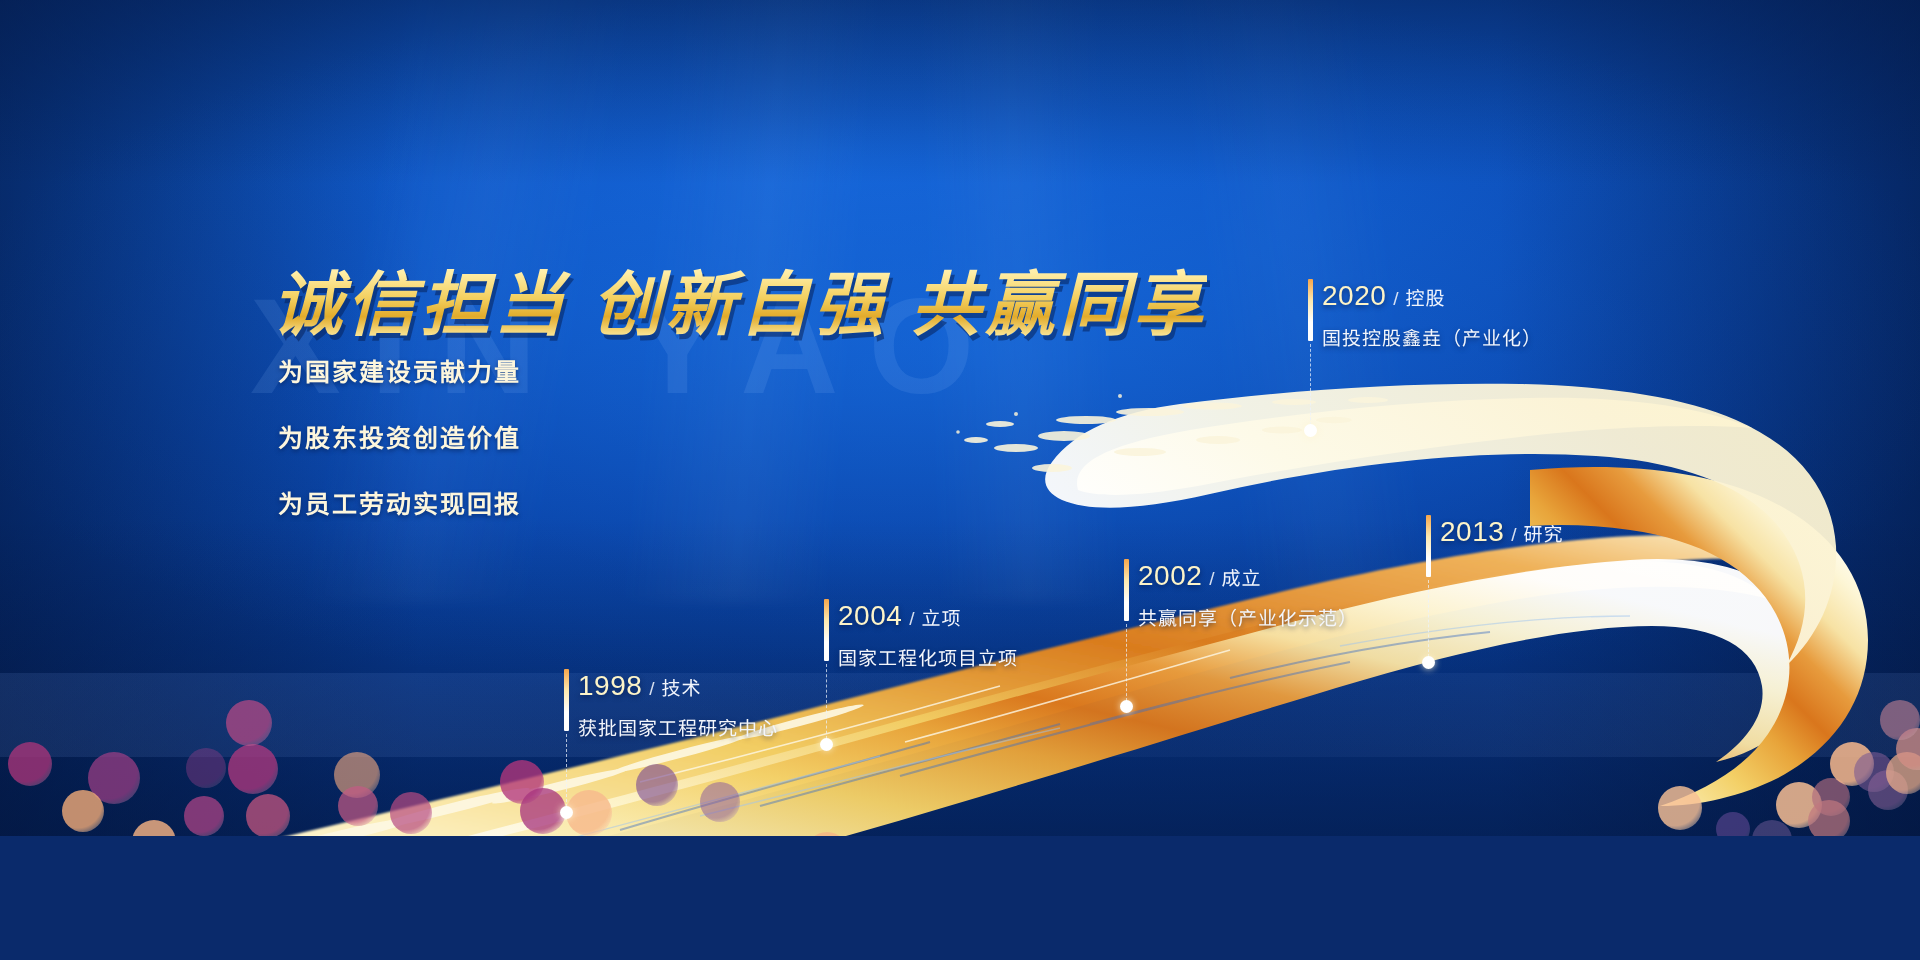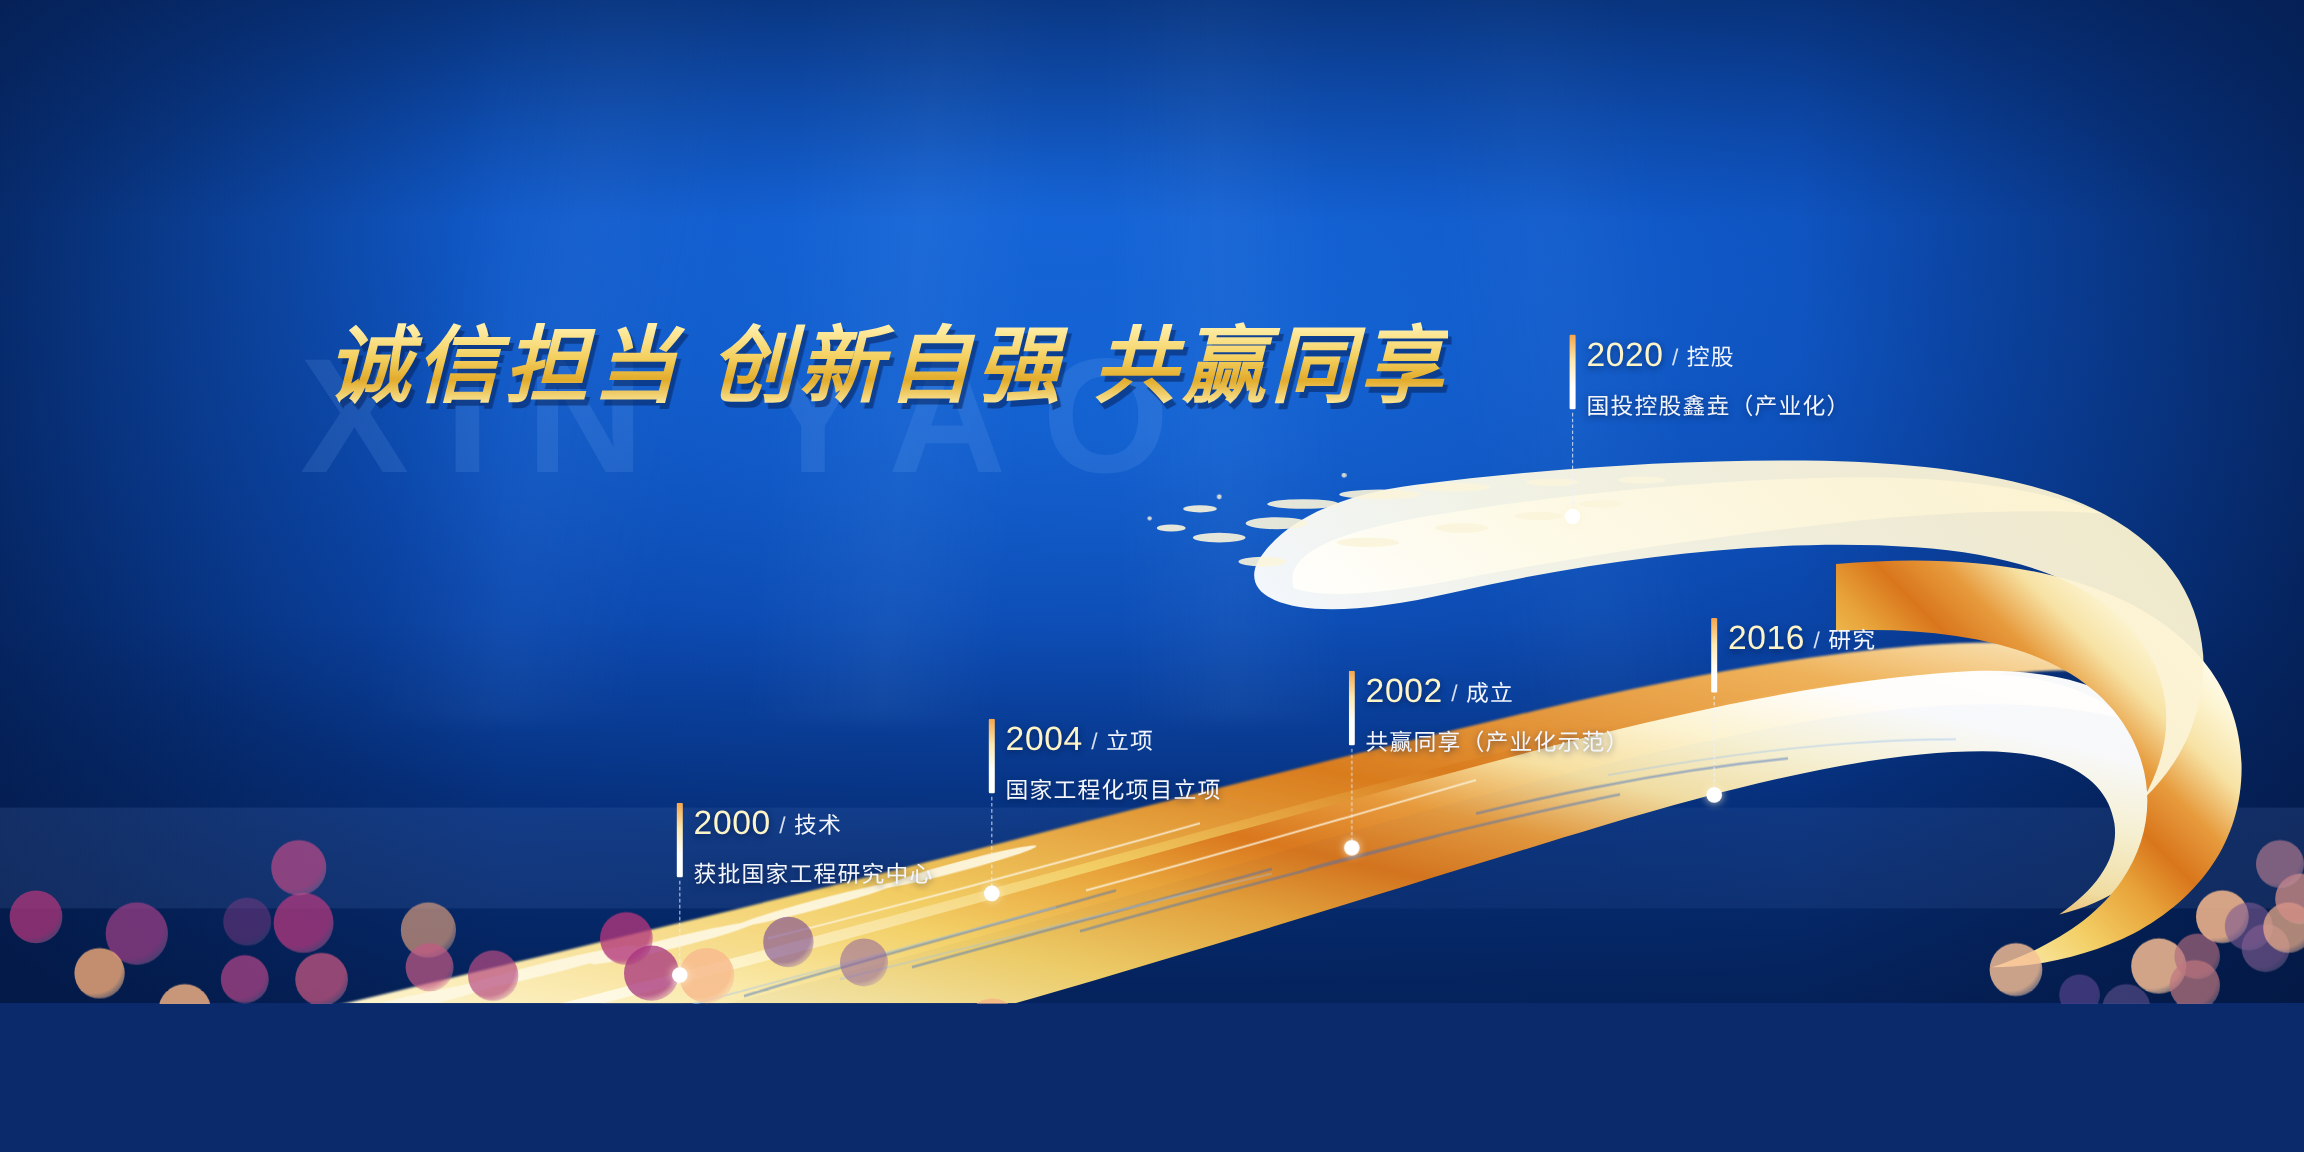--- a/index.html
+++ b/index.html
@@ -321,26 +321,31 @@
       <div class="bokeh" style="left: 1830px; top: 742px; width: 44px; height: 44px; background: radial-gradient(circle at 38% 34%, rgb(246, 183, 140) 0%, rgb(246, 183, 140) 62%, rgba(255, 255, 255, 0.25) 88%, rgba(255, 255, 255, 0.05) 100%); opacity: 0.86;"></div>
       <div class="bokeh" style="left: 1854px; top: 752px; width: 40px; height: 40px; background: radial-gradient(circle at 38% 34%, rgb(124, 90, 146) 0%, rgb(124, 90, 146) 62%, rgba(255, 255, 255, 0.25) 88%, rgba(255, 255, 255, 0.05) 100%); opacity: 0.6;"></div>
       <div class="bokeh" style="left: 1868px; top: 770px; width: 40px; height: 40px; background: radial-gradient(circle at 38% 34%, rgb(138, 98, 150) 0%, rgb(138, 98, 150) 62%, rgba(255, 255, 255, 0.25) 88%, rgba(255, 255, 255, 0.05) 100%); opacity: 0.58;"></div>
       <div class="bokeh" style="left: 1886px; top: 752px; width: 42px; height: 42px; background: radial-gradient(circle at 38% 34%, rgb(239, 176, 139) 0%, rgb(239, 176, 139) 62%, rgba(255, 255, 255, 0.25) 88%, rgba(255, 255, 255, 0.05) 100%); opacity: 0.72;"></div>
       <div class="bokeh" style="left: 1896px; top: 728px; width: 42px; height: 42px; background: radial-gradient(circle at 38% 34%, rgb(213, 143, 134) 0%, rgb(213, 143, 134) 62%, rgba(255, 255, 255, 0.25) 88%, rgba(255, 255, 255, 0.05) 100%); opacity: 0.74;"></div>
       <div class="bokeh" style="left: 1880px; top: 700px; width: 40px; height: 40px; background: radial-gradient(circle at 38% 34%, rgb(186, 125, 144) 0%, rgb(186, 125, 144) 62%, rgba(255, 255, 255, 0.25) 88%, rgba(255, 255, 255, 0.05) 100%); opacity: 0.64;"></div>
     </div>
 
   <div class="headline">诚信担当 创新自强 共赢同享</div>
 
+  <div class="sublines">
+    <div class="subline">为国家建设贡献力量</div>
+    <div class="subline">为股东投资创造价值</div>
+    <div class="subline">为员工劳动实现回报</div>
+  </div>
 
   <div id="timeline">
       <div class="tl-item" style="left: 578px; top: 672px;">
         <div class="tl-bar"></div>
         <div class="tl-head">
-          <span class="tl-year">2000</span>
+          <span class="tl-year">1998</span>
           <span class="tl-sep">/</span>
           <span class="tl-tag">技术</span>
         </div>
         <div class="tl-desc">获批国家工程研究中心</div>
         <div class="tl-line" style="left: -12px; top: 62px; height: 78px;"></div>
         <div class="tl-dot" style="left: -18px; top: 134px;"></div>
       </div>
       <div class="tl-item" style="left: 838px; top: 602px;">
         <div class="tl-bar"></div>
         <div class="tl-head">
@@ -359,21 +364,21 @@
           <span class="tl-sep">/</span>
           <span class="tl-tag">成立</span>
         </div>
         <div class="tl-desc">共赢同享（产业化示范）</div>
         <div class="tl-line" style="left: -12px; top: 62px; height: 82px;"></div>
         <div class="tl-dot" style="left: -18px; top: 138px;"></div>
       </div>
       <div class="tl-item" style="left: 1440px; top: 518px;">
         <div class="tl-bar"></div>
         <div class="tl-head">
-          <span class="tl-year">2016</span>
+          <span class="tl-year">2013</span>
           <span class="tl-sep">/</span>
           <span class="tl-tag">研究</span>
         </div>
         <div class="tl-line" style="left: -12px; top: 62px; height: 82px;"></div>
         <div class="tl-dot" style="left: -18px; top: 138px;"></div>
       </div>
       <div class="tl-item" style="left: 1322px; top: 282px;">
         <div class="tl-bar"></div>
         <div class="tl-head">
           <span class="tl-year">2020</span>

